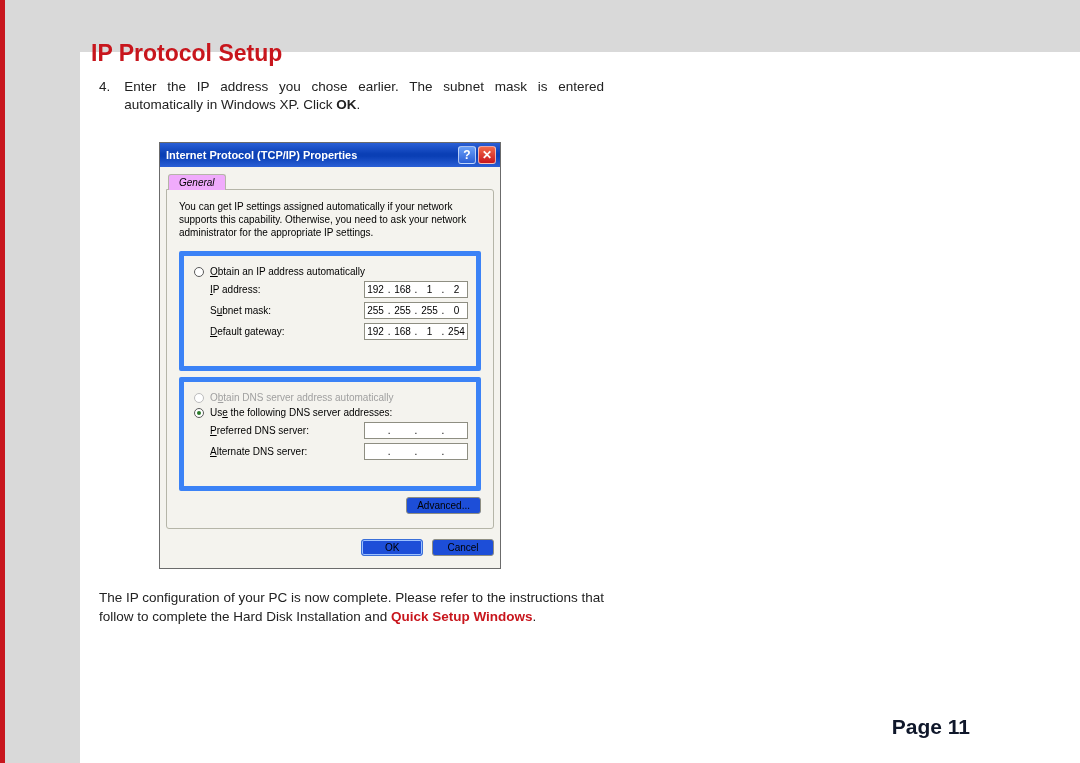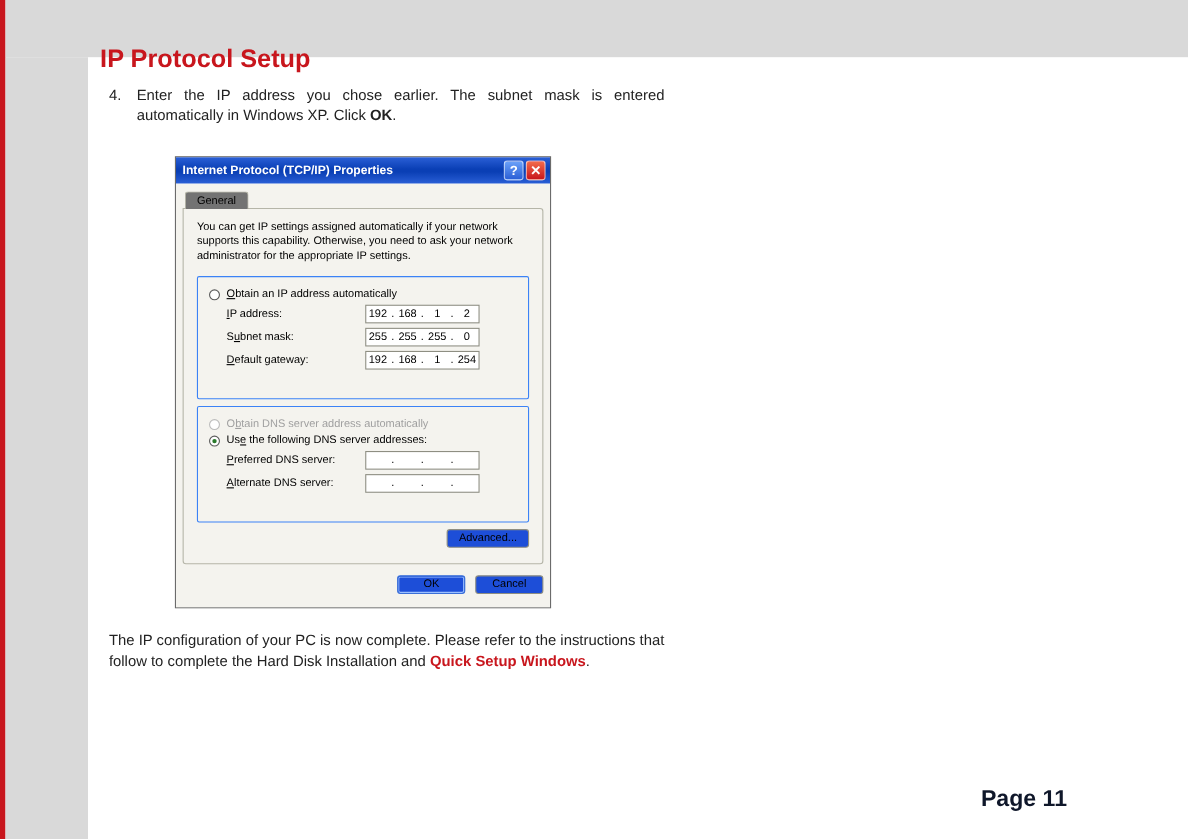--- a/index.html
+++ b/index.html
@@ -82,38 +82,39 @@
   .tbtn.close { background: linear-gradient(#f26a4a,#c8161d); color:#fff; }
   .dlg-body {
     background: #f4f3ee;
     padding: 6px 6px 12px 6px;
     font-family: "Tahoma", Arial, sans-serif;
     font-size: 10px;
     color: #000;
   }
   .tab {
     display: inline-block;
-    background: #737373;
+    background: #f0abfc;
     border: 1px solid #b5b5a8;
     border-bottom: none;
     border-radius: 3px 3px 0 0;
     padding: 2px 10px;
     margin-left: 2px;
     position: relative;
     top: 1px;
     font-size: 10px;
+    font-style: italic;
   }
   .tab-panel {
     border: 1px solid #b5b5a8;
     border-radius: 0 3px 3px 3px;
     padding: 10px 12px 14px 12px;
   }
   .intro { line-height: 1.3; margin-bottom: 12px; }
   .group {
-    border: 1px solid #3b82f6;
+    border: 5px solid #3b82f6;
     border-radius: 2px;
     padding: 8px 10px 24px 10px;
     margin-bottom: 6px;
     position: relative;
   }
   .radiorow {
     display: flex; align-items: center; gap: 6px;
     margin: 2px 0 4px 0;
   }
   .radio {
@@ -125,20 +126,21 @@
   .radio.sel::after {
     content: ""; width: 4px; height: 4px; border-radius: 50%;
     background: #2a7a2a;
   }
   .radiorow.disabled { color: #a0a0a0; }
   .radiorow.disabled .radio { border-color: #bcbcbc; }
   .dotted { border-bottom: 1px dotted #000; display: inline; }
   .fieldrow {
     display: flex; align-items: center;
     margin: 4px 0 2px 16px;
+    gap: 28px;
   }
   .fieldrow .lbl { flex: 0 0 126px; }
   .ipbox {
     width: 104px; height: 17px;
     border: 1px solid #8e8e82; background: #fff;
     display: flex; align-items: center; justify-content: center;
     font-size: 10px; letter-spacing: 0;
   }
   .ipbox span { width: 22px; text-align: center; }
   .ipbox .dot { width: 6px; text-align: center; }

